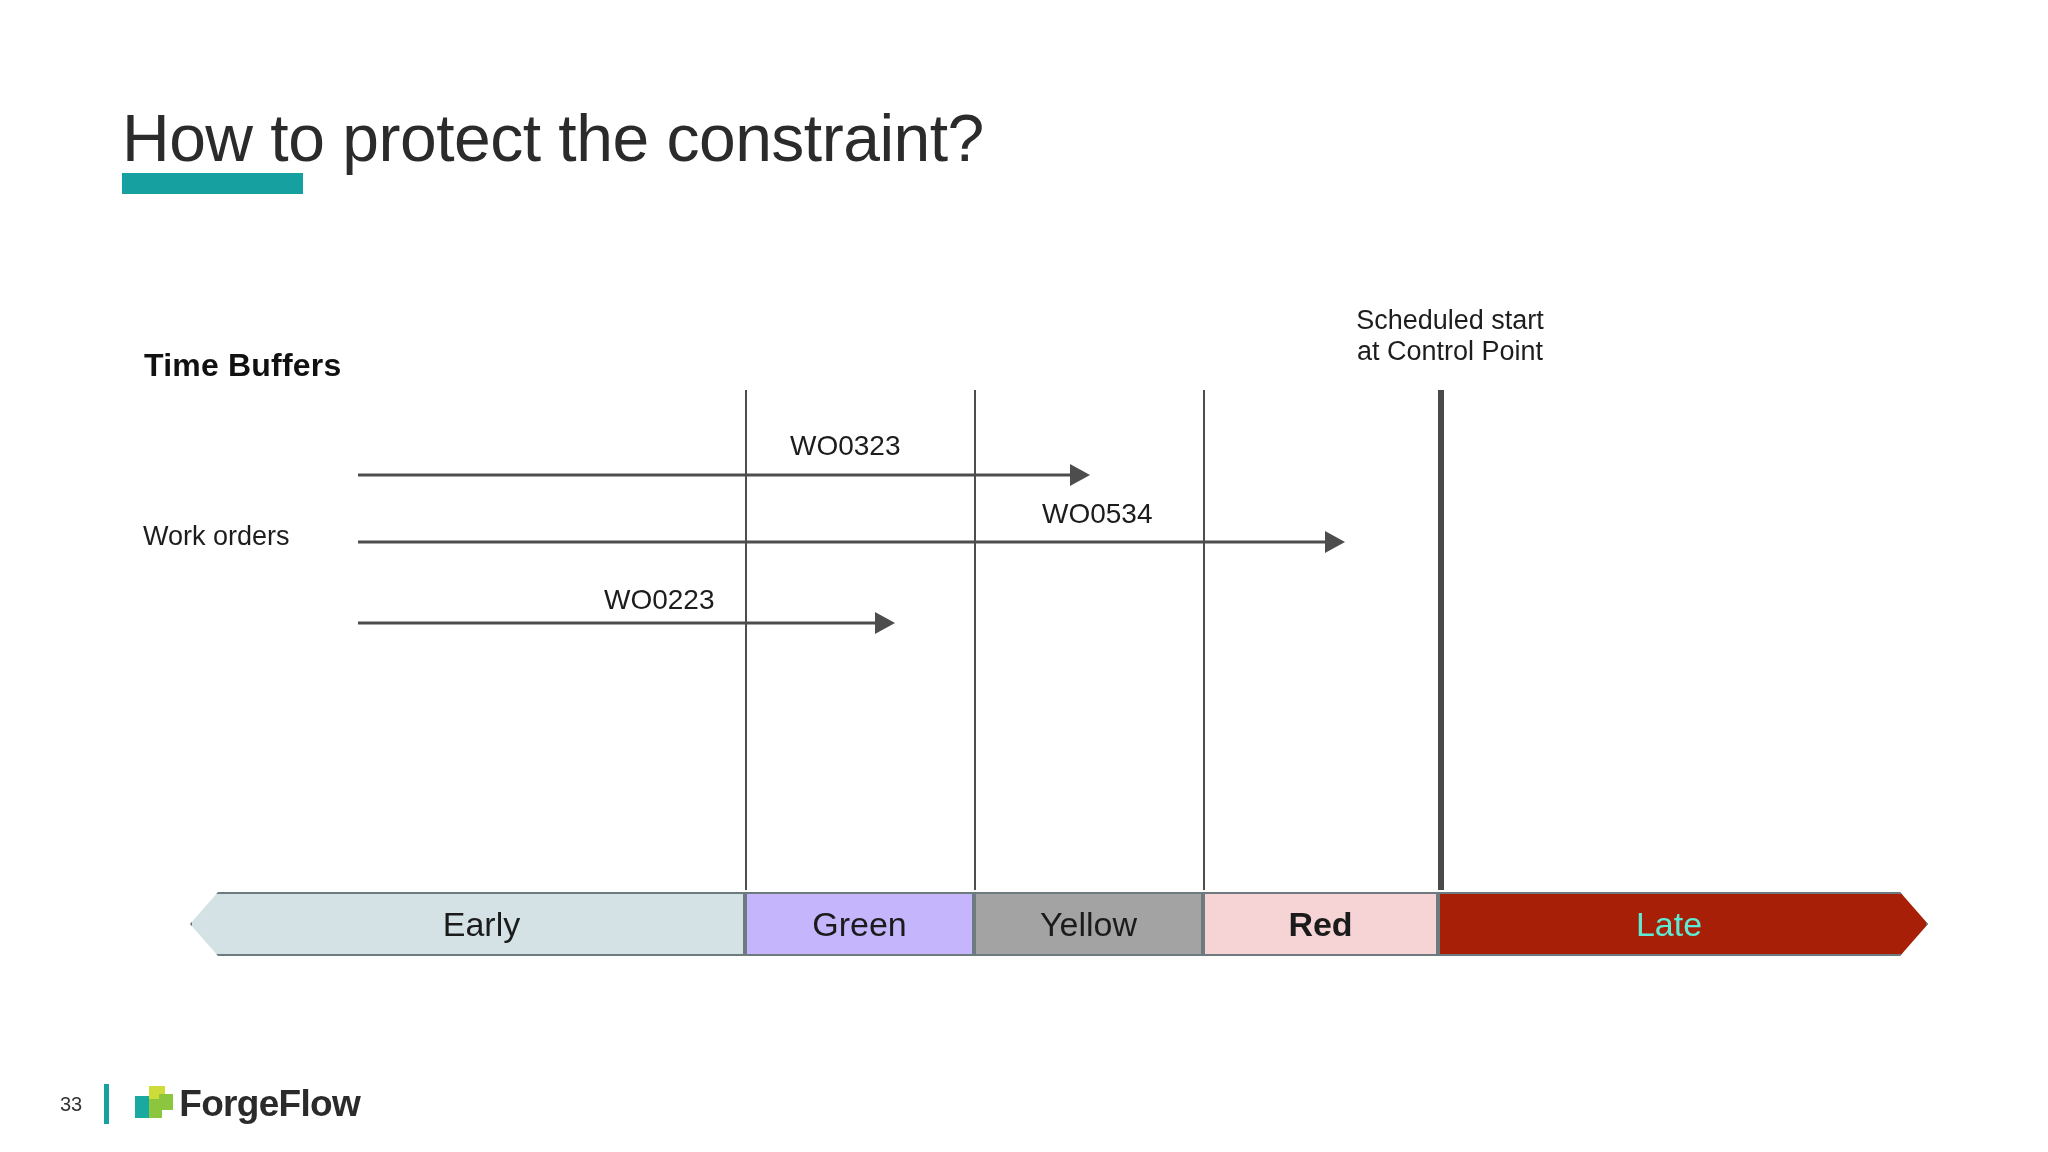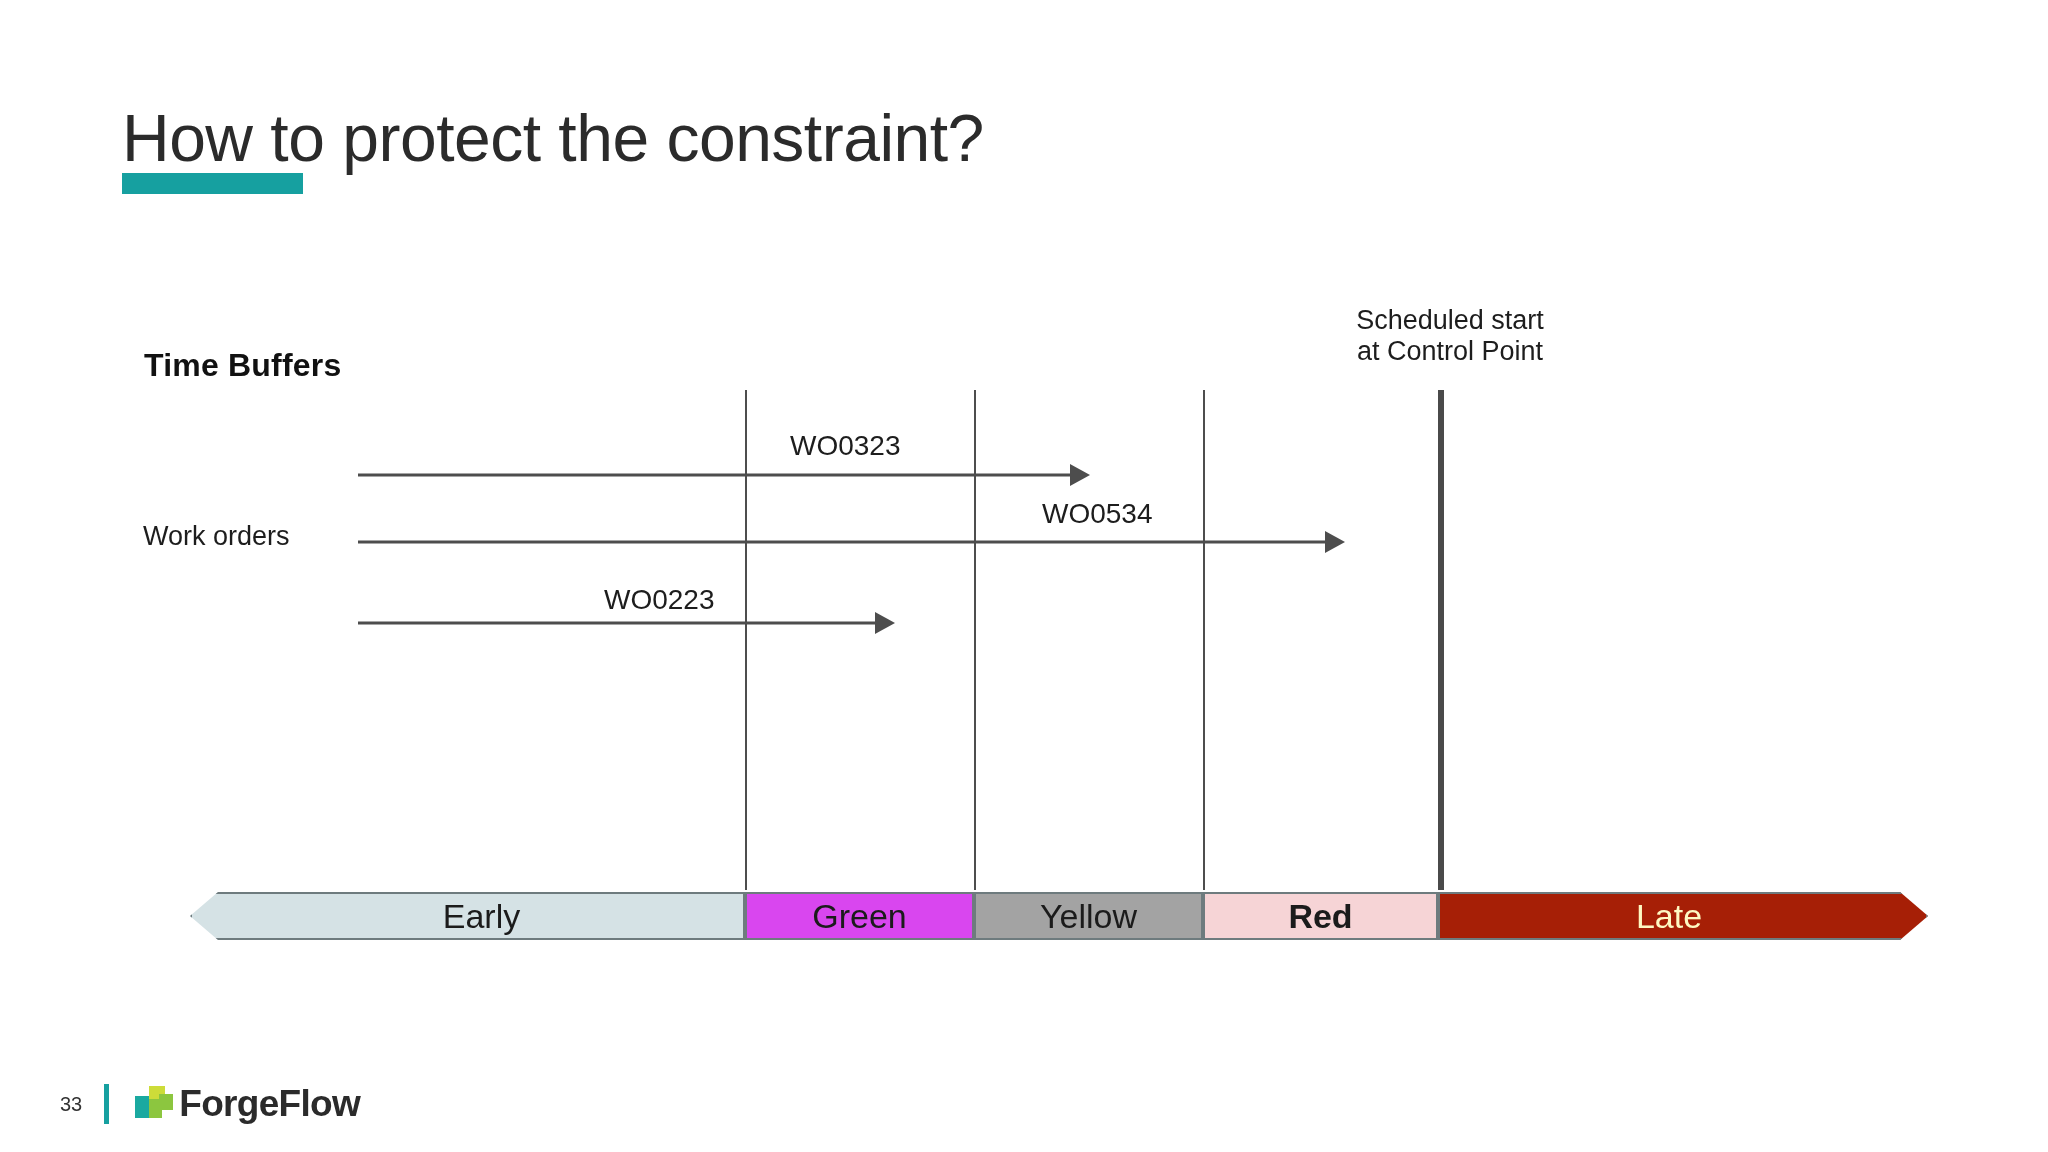--- a/index.html
+++ b/index.html
@@ -109,21 +109,21 @@
   #band {
     position: absolute;
     left: 190px;
     top: 892px;
     width: 1738px;
     height: 64px;
   }
   .seg {
     position: absolute;
     top: 0;
-    height: 48px;
+    height: 64px;
     box-sizing: border-box;
     border: 2px solid #6e7b7e;
     display: flex;
     align-items: center;
     justify-content: center;
     font-size: 34px;
     color: #1b1b1b;
     text-align: center;
   }
 
@@ -205,30 +205,30 @@
     <div id="wo-labels-layer">
         <div class="wo-label" style="left: 790px; top: 430px;">WO0323</div>
         <div class="wo-label" style="left: 1042px; top: 498px;">WO0534</div>
         <div class="wo-label" style="left: 604px; top: 584px;">WO0223</div>
       </div>
 
     <div id="band">
         <div class="seg" style="left: 0px; width: 555px; background: rgb(213, 226, 229); color: rgb(27, 27, 27); clip-path: polygon(28px 0px, 100% 0px, 100% 100%, 28px 100%, 0px 50%); border: none; box-shadow: rgb(110, 123, 126) 0px 0px 0px 2px inset;">
           <span style="margin-left: 28px;">Early</span>
         </div>
-        <div class="seg" style="left: 555px; width: 229px; background: #d946ef; color: rgb(27, 27, 27);">
+        <div class="seg" style="left: 555px; width: 229px; background: #c4b5fd; color: rgb(27, 27, 27);">
           <span>Green</span>
         </div>
         <div class="seg" style="left: 784px; width: 229px; background: #a3a3a3; color: rgb(27, 27, 27);">
           <span>Yellow</span>
         </div>
         <div class="seg" style="left: 1013px; width: 235px; background: rgb(246, 212, 214); color: rgb(27, 27, 27); font-weight: bold;">
           <span>Red</span>
         </div>
-        <div class="seg" style="left: 1248px; width: 490px; background: rgb(166, 31, 6); color: #fef9c3; clip-path: polygon(0px 0px, calc(100% - 28px) 0px, 100% 50%, calc(100% - 28px) 100%, 0px 100%); border: none; box-shadow: rgb(110, 123, 126) 0px 0px 0px 2px inset;">
+        <div class="seg" style="left: 1248px; width: 490px; background: rgb(166, 31, 6); color: #5eead4; clip-path: polygon(0px 0px, calc(100% - 28px) 0px, 100% 50%, calc(100% - 28px) 100%, 0px 100%); border: none; box-shadow: rgb(110, 123, 126) 0px 0px 0px 2px inset;">
           <span style="margin-right: 28px;">Late</span>
         </div>
       </div>
   </div>
 
   <div id="footer">
     <span id="page-number">33</span>
     <span id="footer-divider"></span>
     <span id="logo">
       <span id="logo-mark">

